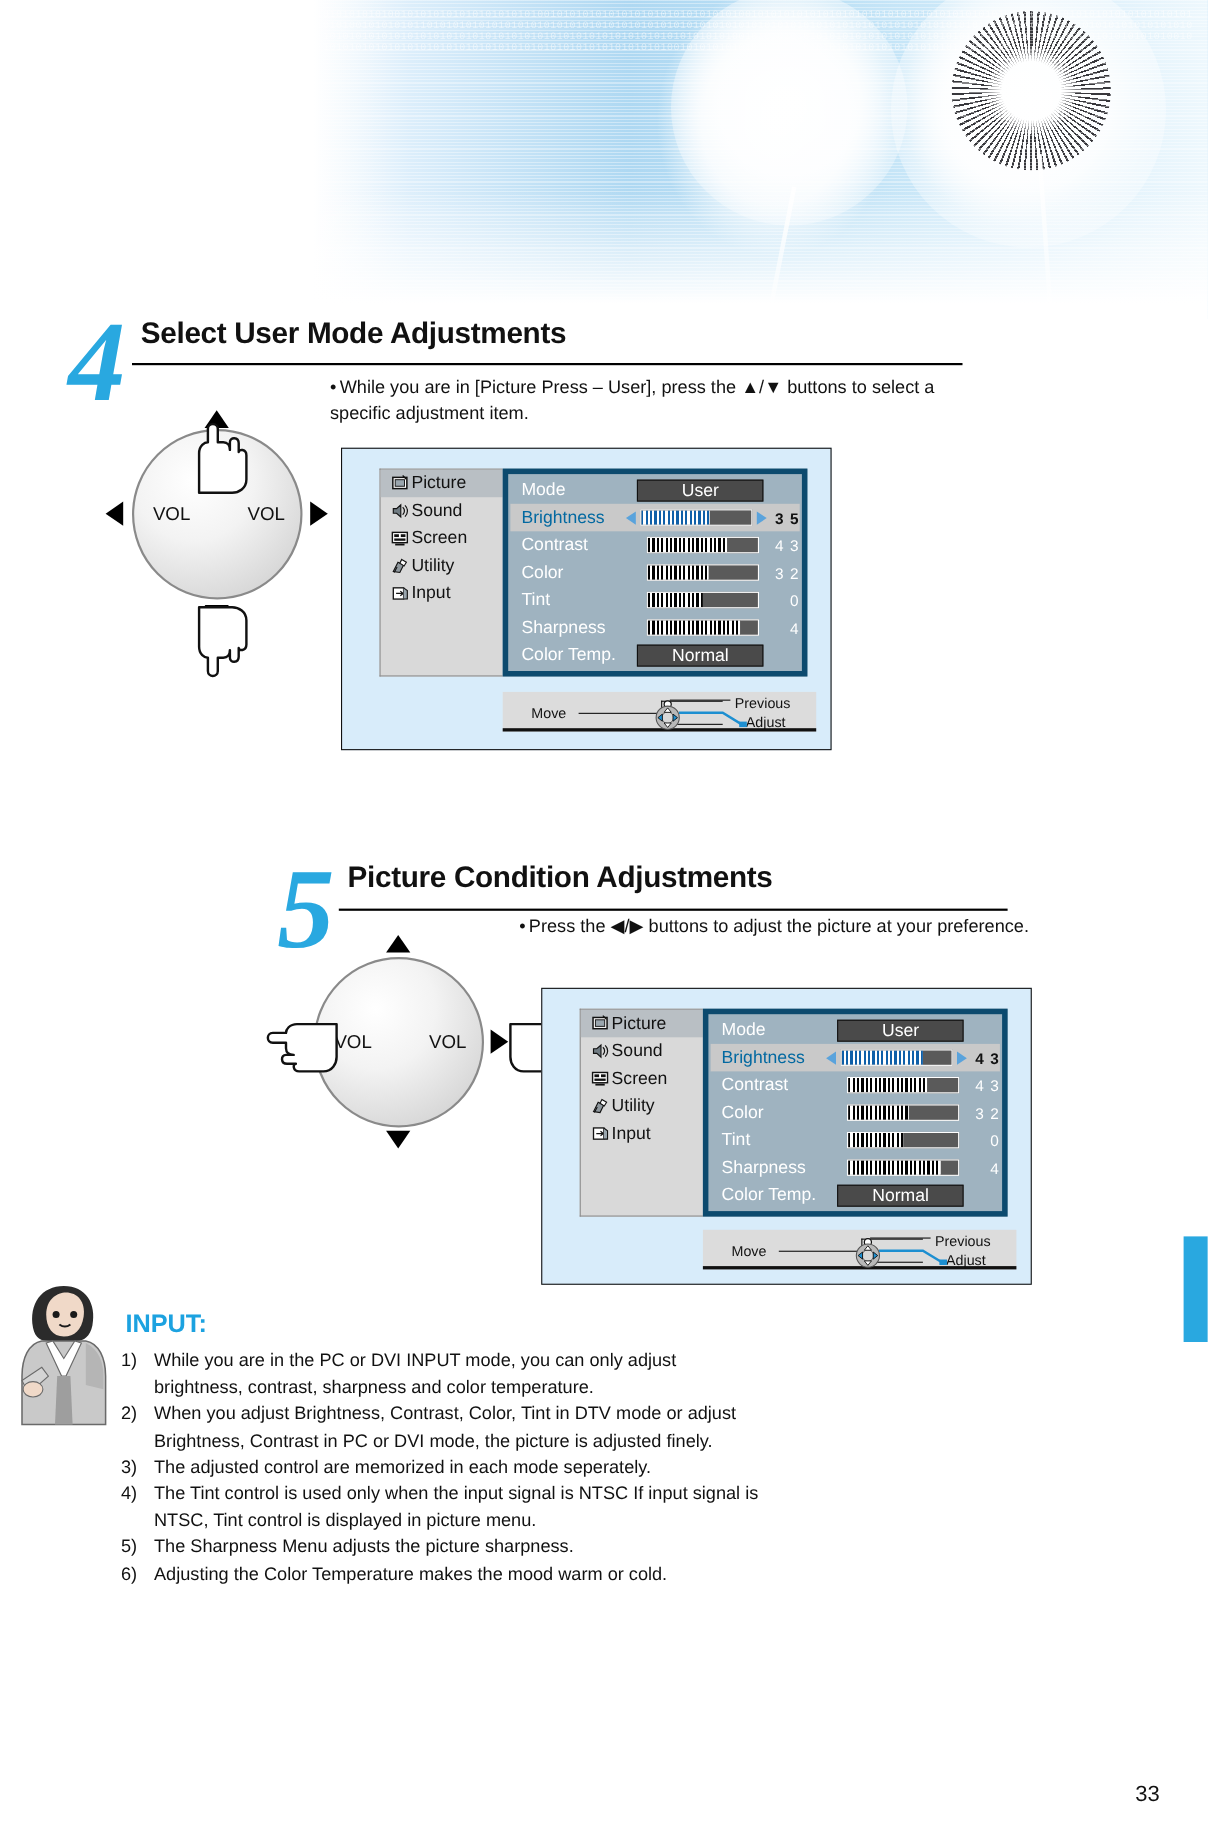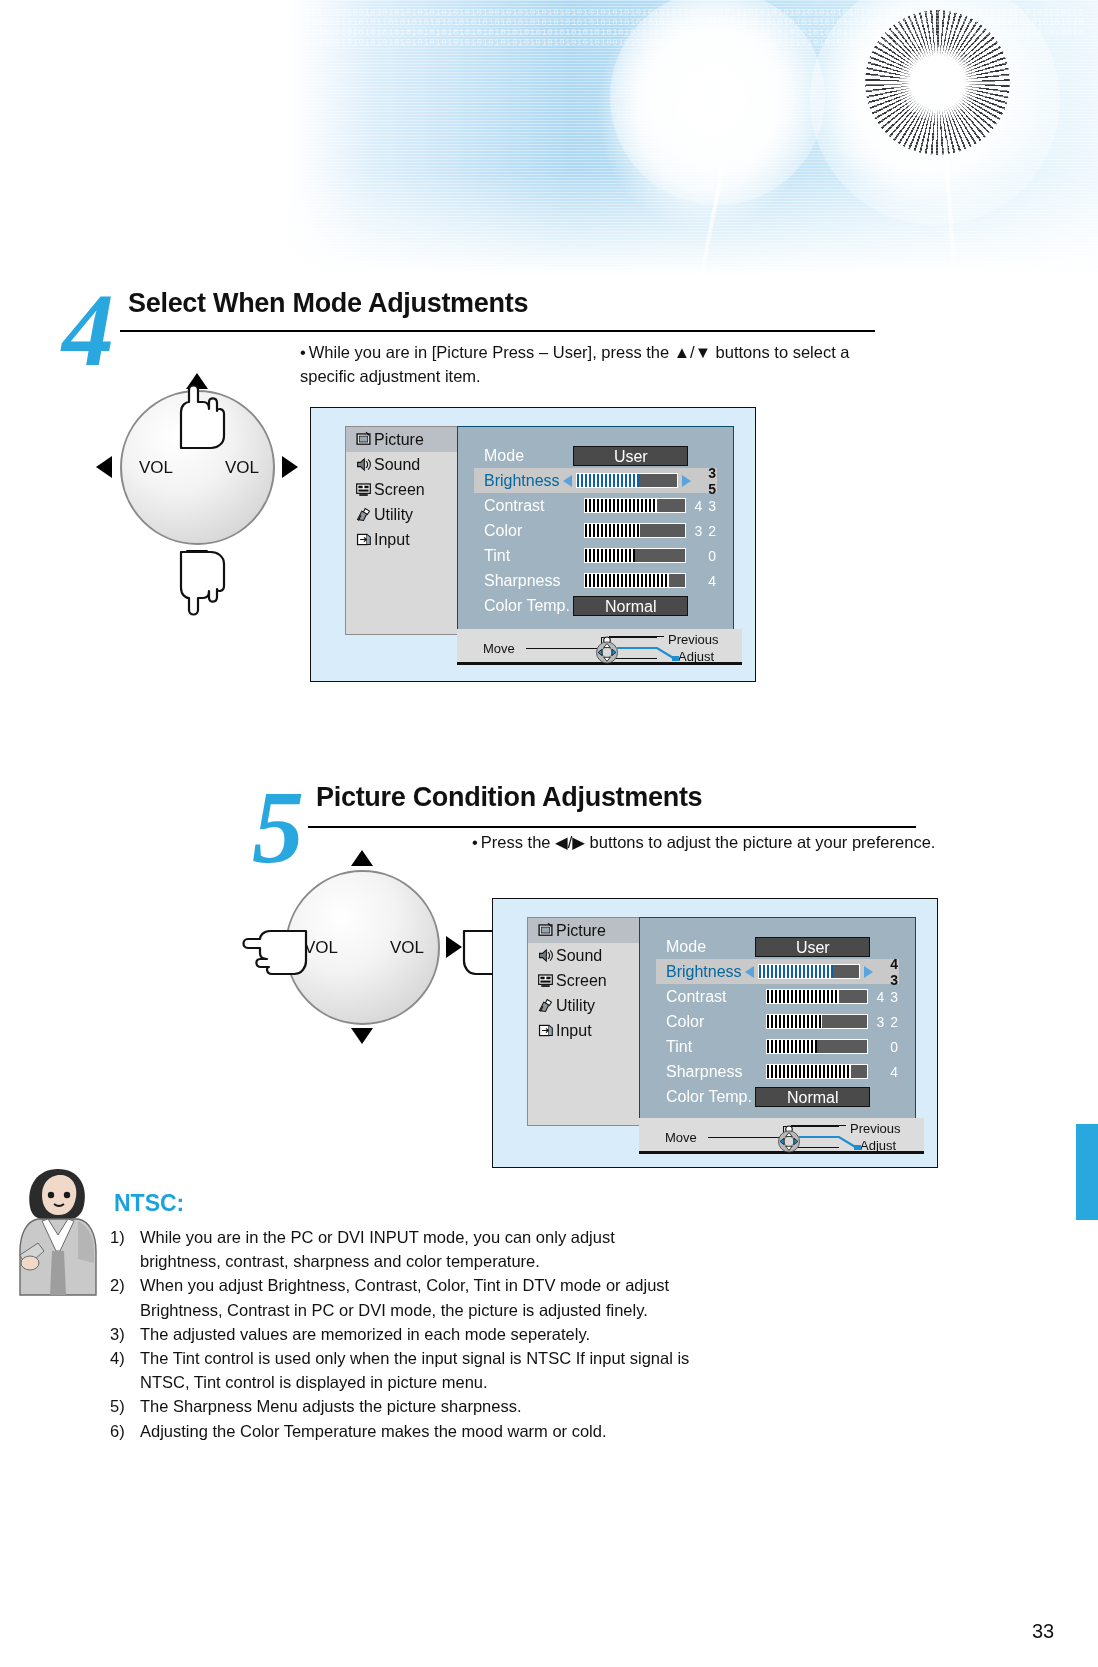--- a/index.html
+++ b/index.html
@@ -102,22 +102,22 @@
     padding:0;
   }
   .side-item {
     display:flex; align-items:center; gap:2px;
     padding:0 14px 0 9px; height:25px; font-size:16px; color:#111;
   }
   .side-item.active { background:#b9bfc4; }
   .side-ico { width:17px; height:17px; display:block; }
 
   .osd-body {
-    background:#9fb3c0; border:1px solid #0c4a6e;
-    padding:16px;
+    background:#9fb3c0; border:5px solid #0c4a6e;
+    padding:2px;
   }
   .osd-row {
     display:flex; align-items:center; height:25px; position:relative;
   }
   .osd-row.sel { background:#c9c9c9; }
   .osd-row .name {
     width:120px; padding-left:10px; font-size:16px; color:#ffffff;
     white-space:nowrap;
   }
   .osd-row.sel .name { color:#0369a1; }
@@ -196,21 +196,21 @@
     <div class="head2" style="left:55px; top:35px; width:145px; height:145px;"></div>
     <div class="stem" style="left:133px; top:165px; height:140px; transform:rotate(-4deg);"></div>
   </div>
   <div class="scan"></div>
   <div class="bits">01010101010101001010101010101010101010010101010101010101010101010101001010101010101010101010101010101010101010101010010101010101010101010101010101001010101011010101010101010101010101010101010101010101010101010101010101010101010101010101010101010100101010101010101010101010101010101010101010101010101010101010101010101010101010101010101010101010010101010101010101010101010101010101010101010101010101010101010101001010101010101010101010101010101010101010101010101010101010100101010101010101010101010101010101010101010101010101</div>
   <div class="fade-left"></div>
   <div class="fade-bottom"></div>
 </div>
 
 <div class="step-num" style="left:62px; top:278px;">4</div>
-<div class="step-title" style="left:128px; top:288px;">Select When Mode Adjustments</div>
+<div class="step-title" style="left:128px; top:288px;">Select User Mode Adjustments</div>
 <div class="step-rule" style="left:120px; top:330px; width:755px;"></div>
 
 <div class="bullet-text" style="left:300px; top:340px; width:570px;">
   <span class="dot">•</span><span>While you are in [Picture Press – User], press the  ▲/▼  buttons to select  a specific adjustment item.</span>
 </div>
 
 <div class="wheel-wrap" style="left:105px; top:360px; width:200px; height:250px;">
   <div class="wheel" style="left:15px; top:30px; width:155px; height:155px;">
     <div class="lbl" style="left:17px; top:66px;">VOL</div>
     <div class="lbl" style="right:14px; top:66px;">VOL</div>
@@ -540,34 +540,34 @@
   <circle cx="59" cy="40" r="3.2" fill="#1a1a1a"></circle>
   <path d="M46 49 q5 4 10 0" stroke="#1a1a1a" stroke-width="1.8" fill="none"></path>
   <path d="M30 64 L70 64 C82 66 88 80 88 96 L88 140 L12 140 L12 96 C12 80 18 66 30 64 Z" fill="#c9c9c9" stroke="#6a6a6a" stroke-width="1.4"></path>
   <path d="M40 64 L50 80 L60 64 L66 66 L52 96 L48 96 L34 66 Z" fill="#ffffff" stroke="#6a6a6a" stroke-width="1"></path>
   <path d="M44 96 L56 96 L58 140 L42 140 Z" fill="#9e9e9e"></path>
   <path d="M70 66 C82 72 86 84 86 96 L86 108 L70 104 Z" fill="#b5b5b5"></path>
   <path d="M12 100 L30 88 L36 96 L18 112 Z" fill="#d4d4d4" stroke="#6a6a6a" stroke-width="1"></path>
   <ellipse cx="22" cy="108" rx="9" ry="7" fill="#f0d9c8" stroke="#6a6a6a" stroke-width="1"></ellipse>
 </svg>
 
-<div class="notes-title" style="left:114px; top:1190px;">NTSC:</div>
+<div class="notes-title" style="left:114px; top:1190px;">INPUT:</div>
 
 <div class="notes" style="left:110px; top:1225px; width:580px;">
   <div class="note-item">
     <span class="no">1)</span>
     <span class="tx">While you are in the PC or DVI INPUT mode, you can only adjust brightness, contrast, sharpness and color temperature.</span>
   </div>
   <div class="note-item">
     <span class="no">2)</span>
     <span class="tx">When you adjust Brightness, Contrast, Color, Tint in DTV mode or adjust Brightness, Contrast in PC or DVI mode, the picture is adjusted finely.</span>
   </div>
   <div class="note-item">
     <span class="no">3)</span>
-    <span class="tx">The adjusted values are memorized in each mode seperately.</span>
+    <span class="tx">The adjusted control are memorized in each mode seperately.</span>
   </div>
   <div class="note-item">
     <span class="no">4)</span>
     <span class="tx">The Tint control is used only when the input signal is NTSC If input signal is NTSC, Tint control is displayed in picture menu.</span>
   </div>
   <div class="note-item">
     <span class="no">5)</span>
     <span class="tx">The Sharpness Menu adjusts the picture sharpness.</span>
   </div>
   <div class="note-item">

